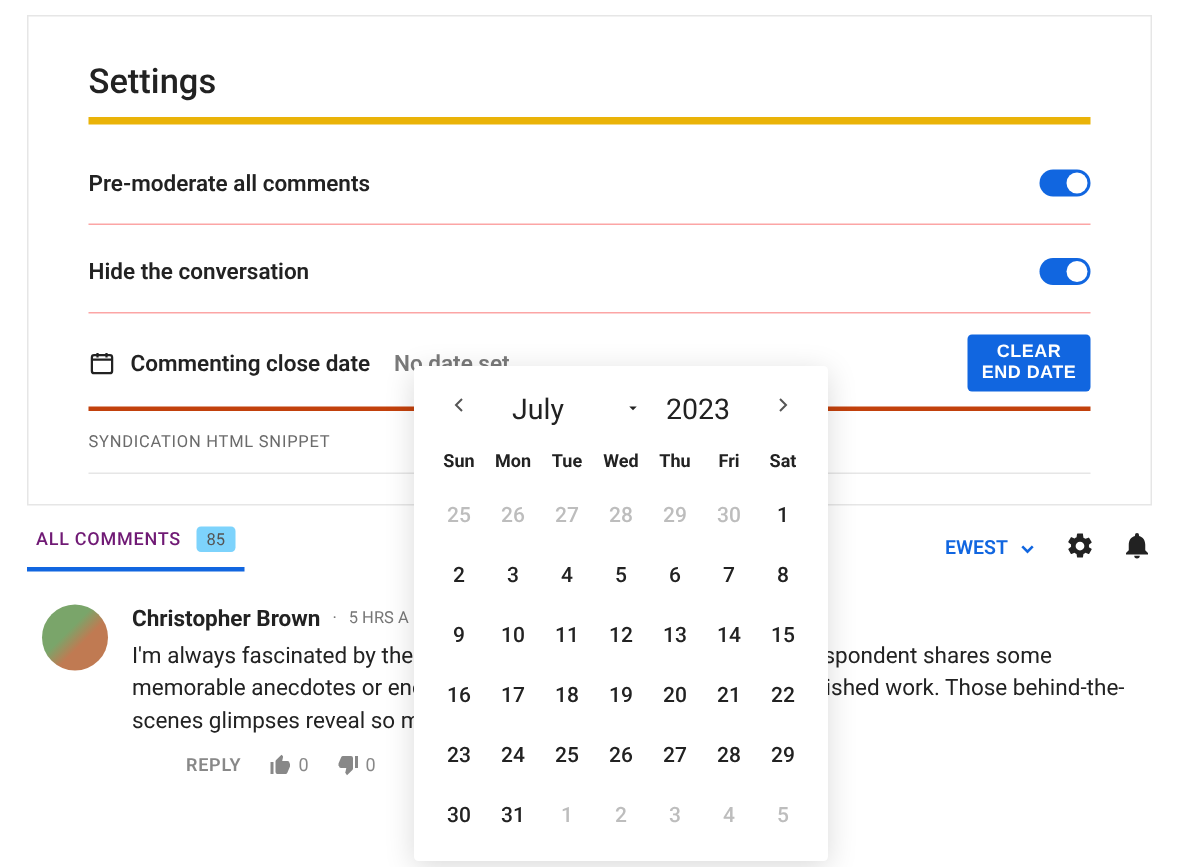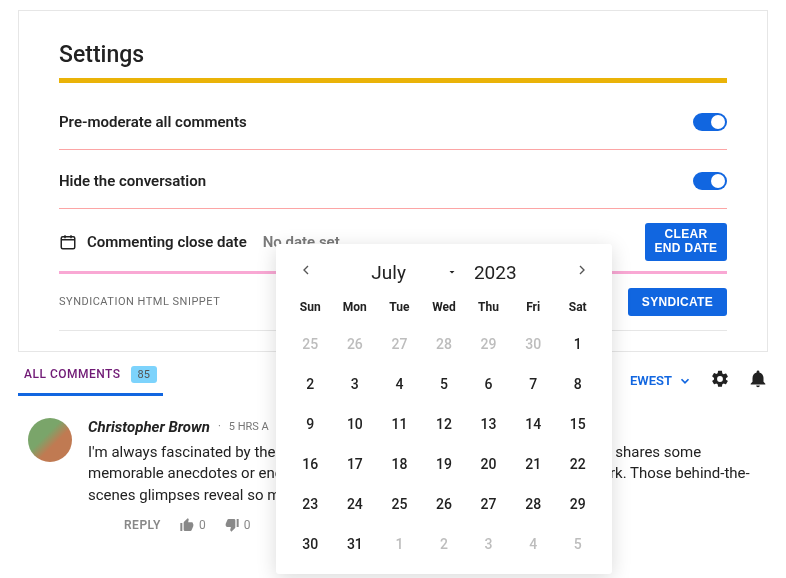--- a/index.html
+++ b/index.html
@@ -53,21 +53,21 @@
     width: 14px;
     height: 14px;
     background: #fff;
     border-radius: 50%;
   }
   .close-date-row {
     display: flex;
     align-items: center;
     justify-content: space-between;
     padding-bottom: 10px;
-    border-bottom: 3px solid #f9a8d4;
+    border-bottom: 3px solid #c2410c;
   }
   .close-date-left {
     display: flex;
     align-items: center;
     gap: 10px;
   }
   .cal-icon {
     width: 18px;
     height: 18px;
     display: inline-block;
@@ -177,21 +177,20 @@
   .comment-head {
     display: flex;
     align-items: center;
     gap: 8px;
     margin-bottom: 6px;
   }
   .author {
     font-weight: 700;
     font-size: 15px;
     color: #222;
-    font-style: italic;
   }
   .timestamp {
     font-size: 11px;
     color: #777;
   }
   .comment-text {
     font-size: 15px;
     color: #222;
     line-height: 1.45;
     margin-bottom: 10px;
@@ -209,21 +208,21 @@
     align-items: center;
     gap: 4px;
     cursor: pointer;
   }
 
   
   .datepicker {
     position: absolute;
     left: 276px;
     top: 244px;
-    width: 336px;
+    width: 276px;
     background: #fff;
     box-shadow: 0 4px 20px rgba(0,0,0,0.15);
     border-radius: 3px;
     z-index: 50;
     padding: 14px 12px 10px 12px;
   }
   .dp-header {
     display: flex;
     align-items: center;
     justify-content: space-between;
@@ -295,21 +294,20 @@
         </svg>
       </span>
       <span class="close-date-label">Commenting close date</span>
       <span class="no-date">No date set</span>
     </div>
     <button class="btn twoline">CLEAR END DATE</button>
   </div>
 
   <div class="syndication-row">
     <span class="syndication-label">SYNDICATION HTML SNIPPET</span>
-    <button class="btn">SYNDICATE</button>
   </div>
 </div>
 
 <div class="comments-bar">
   <div class="tabs-left">
     <span class="tab-label">ALL COMMENTS</span>
     <span class="badge">85</span>
   </div>
   <div class="right-controls">
     <div class="sort">

